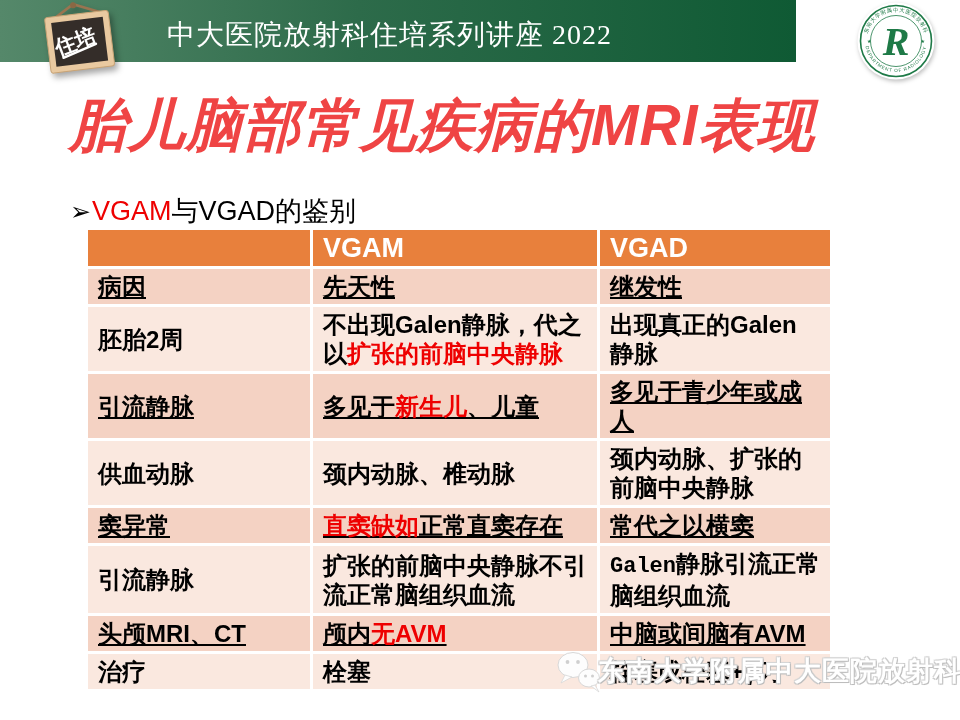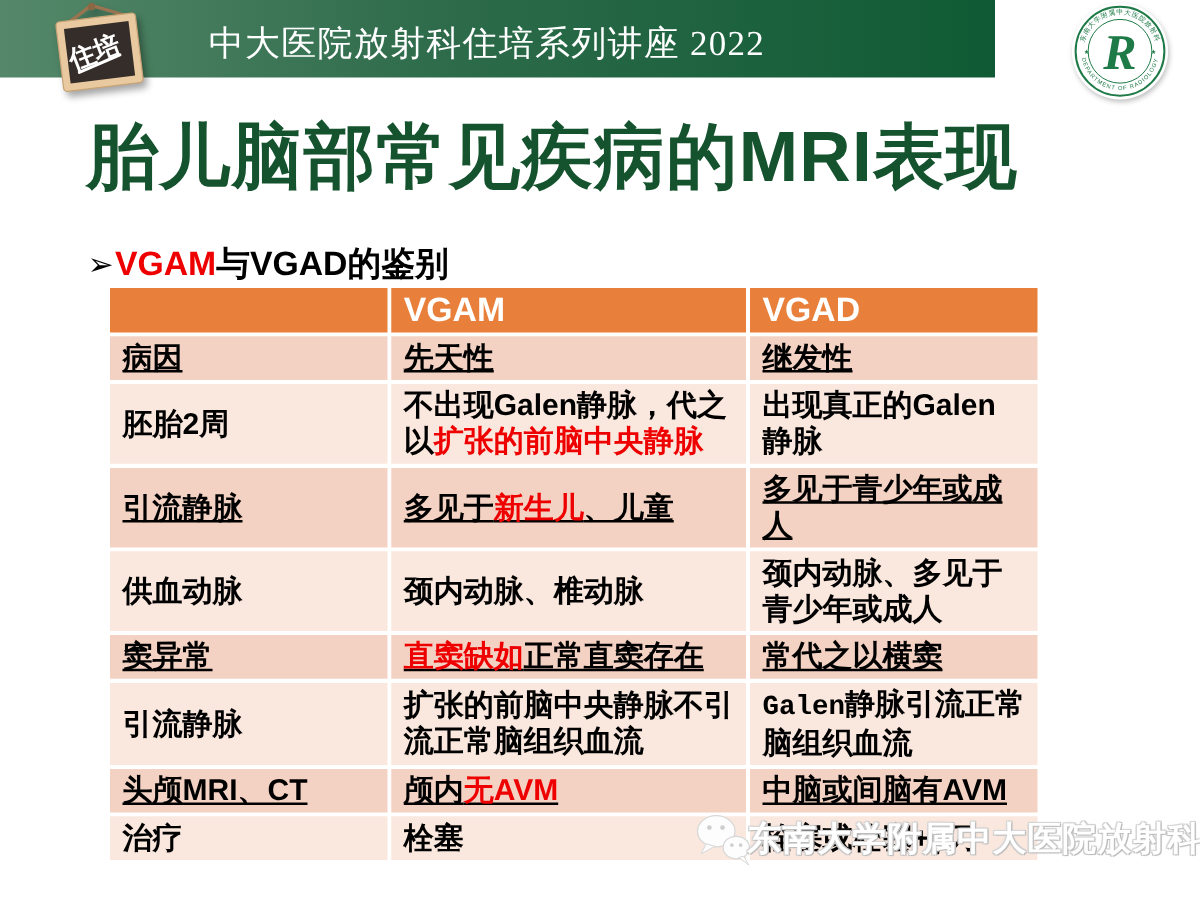--- a/index.html
+++ b/index.html
@@ -15,23 +15,23 @@
 
   
   .badge{position:absolute;left:26px;top:0;width:104px;height:90px;
          filter:drop-shadow(3px 4px 3px rgba(0,0,0,.35));}
 
   
   .logo{position:absolute;left:857px;top:2px;width:78px;height:78px;
         filter:drop-shadow(1px 2px 2px rgba(0,0,0,.25));}
 
   
-  .page-title{position:absolute;left:69px;top:88px;margin:0;color:#14532d;
-              font-size:57px;font-weight:900;letter-spacing:1px;white-space:nowrap;}
-  .bullet{position:absolute;left:70px;top:193px;font-size:27px;font-weight:700;color:#000;white-space:nowrap;}
+  .page-title{position:absolute;left:69px;top:88px;margin:0;color:#ef4444;
+              font-size:57px;font-weight:900;letter-spacing:1px;white-space:nowrap;font-style:italic;}
+  .bullet{position:absolute;left:70px;top:193px;font-size:27px;font-weight:400;color:#000;white-space:nowrap;}
   .bullet .marker{font-size:25px;margin-right:1px;}
   .red, .bullet .hl{color:var(--red,#EE0000);}
 
   
   table.cmp{position:absolute;left:85px;top:227px;width:745px;table-layout:fixed;
             border-collapse:collapse;font-size:24px;font-weight:600;color:#000;}
   table.cmp th, table.cmp td{border:3px solid #fff;padding:3px 10px;vertical-align:middle;
                              line-height:29px;text-align:left;overflow:hidden;}
   table.cmp th{background:var(--header-bg,#E8803C);color:#fff;font-size:27px;font-weight:700;
                height:30px;line-height:30px;}
@@ -119,21 +119,21 @@
           <td><span>出现真正的Galen静脉</span></td>
         </tr>
         <tr class="band-dark">
           <td>引流静脉</td>
           <td><span>多见于</span><span class="red">新生儿</span><span>、儿童</span></td>
           <td><span>多见于青少年或成人</span></td>
         </tr>
         <tr class="band-light">
           <td>供血动脉</td>
           <td><span>颈内动脉、椎动脉</span></td>
-          <td><span>颈内动脉、多见于青少年或成人</span></td>
+          <td><span>颈内动脉、扩张的前脑中央静脉</span></td>
         </tr>
         <tr class="band-dark">
           <td>窦异常</td>
           <td><span class="red">直窦缺如</span><span>正常直窦存在</span></td>
           <td><span>常代之以横窦</span></td>
         </tr>
         <tr class="band-light">
           <td>引流静脉</td>
           <td><span>扩张的前脑中央静脉不引流正常脑组织血流</span></td>
           <td><span class="mono">Galen</span><span>静脉引流正常脑组织血流</span></td>

